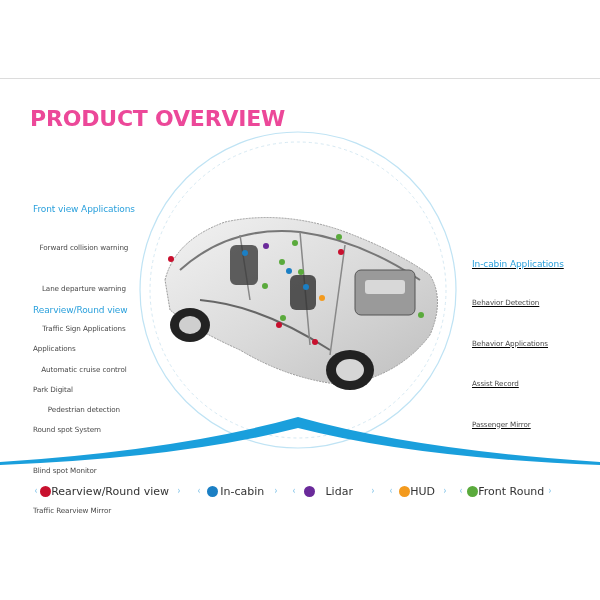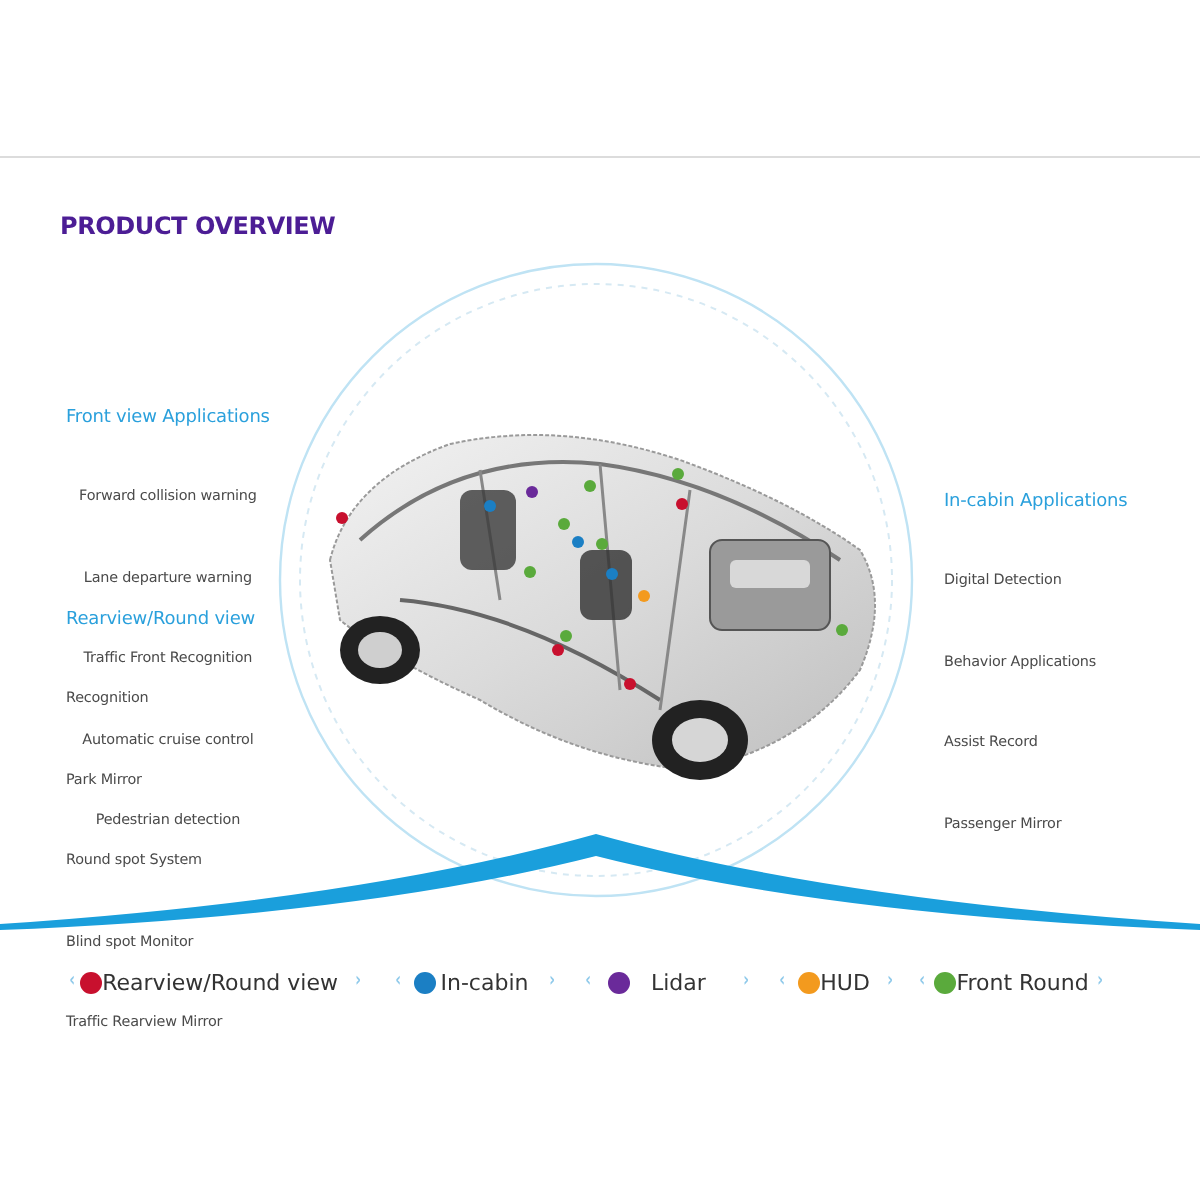--- a/index.html
+++ b/index.html
@@ -7,21 +7,21 @@
       width: 600px; height: 600px; position: relative; overflow: hidden;
       background: #ffffff; font-family: "Liberation Sans", sans-serif;
     }
     .divider {
       position: absolute; left: 0; top: 78px; width: 600px; height: 1px;
       background: #dcdcdc;
     }
     .page-title {
       position: absolute; left: 30px; top: 106px;
       font-family: "DejaVu Sans", sans-serif; font-weight: bold;
-      font-size: 12px; letter-spacing: -0.2px; color: #4c1d95;
+      font-size: 22px; letter-spacing: -0.2px; color: #ec4899;
       white-space: nowrap;
     }
     .ring-svg { position: absolute; left: 0; top: 0; }
     .section { position: absolute; white-space: nowrap; }
     .section .heading {
       font-family: "DejaVu Sans", sans-serif; font-size: 9px; color: #2aa0dc;
       margin-bottom: 4px; letter-spacing: -0.1px;
     }
     .section .item {
       font-family: "DejaVu Sans", sans-serif; font-size: 7.2px; color: #4a4a4a;
@@ -53,37 +53,37 @@
 <svg class="ring-svg" width="600" height="600">
   <circle cx="298" cy="290" r="158" fill="none" stroke="#bfe3f4" stroke-width="1.2"></circle>
   <circle cx="298" cy="290" r="148" fill="none" stroke="#d6e9f3" stroke-width="1" stroke-dasharray="3 3"></circle>
   <path d="M0 462 Q 180 450 298 417 Q 416 450 600 462 L 600 465 Q 416 458 298 428 Q 180 458 0 465 Z" fill="#1a9fdc"></path>
 </svg>
 
 <div class="section" style="left:33px; top:204px;text-align:center;">
   <div class="heading">Front view Applications</div>
   <div class="item">Forward collision warning</div>
   <div class="item">Lane departure warning</div>
-  <div class="item">Traffic Front Recognition</div>
+  <div class="item">Traffic Sign Applications</div>
   <div class="item">Automatic cruise control</div>
   <div class="item">Pedestrian detection</div>
 </div>
 
 <div class="section" style="left:33px; top:305px;">
   <div class="heading">Rearview/Round view</div>
-  <div class="item">Recognition</div>
-  <div class="item">Park Mirror</div>
+  <div class="item">Applications</div>
+  <div class="item">Park Digital</div>
   <div class="item">Round spot System</div>
   <div class="item">Blind spot Monitor</div>
   <div class="item">Traffic Rearview Mirror</div>
 </div>
 
-<div class="section" style="left:472px; top:246px;">
+<div class="section" style="left:472px; top:259px;text-decoration:underline;">
   <div class="heading">In-cabin Applications</div>
-  <div class="item">Digital Detection</div>
+  <div class="item">Behavior Detection</div>
   <div class="item">Behavior Applications</div>
   <div class="item">Assist Record</div>
   <div class="item">Passenger Mirror</div>
 </div>
 
 <svg class="ring-svg" width="600" height="600">
   <defs>
     <linearGradient id="bodyGrad" x1="0" y1="0" x2="1" y2="1">
       <stop offset="0" stop-color="#e8e8e8"></stop>
       <stop offset="0.5" stop-color="#bdbdbd"></stop>

